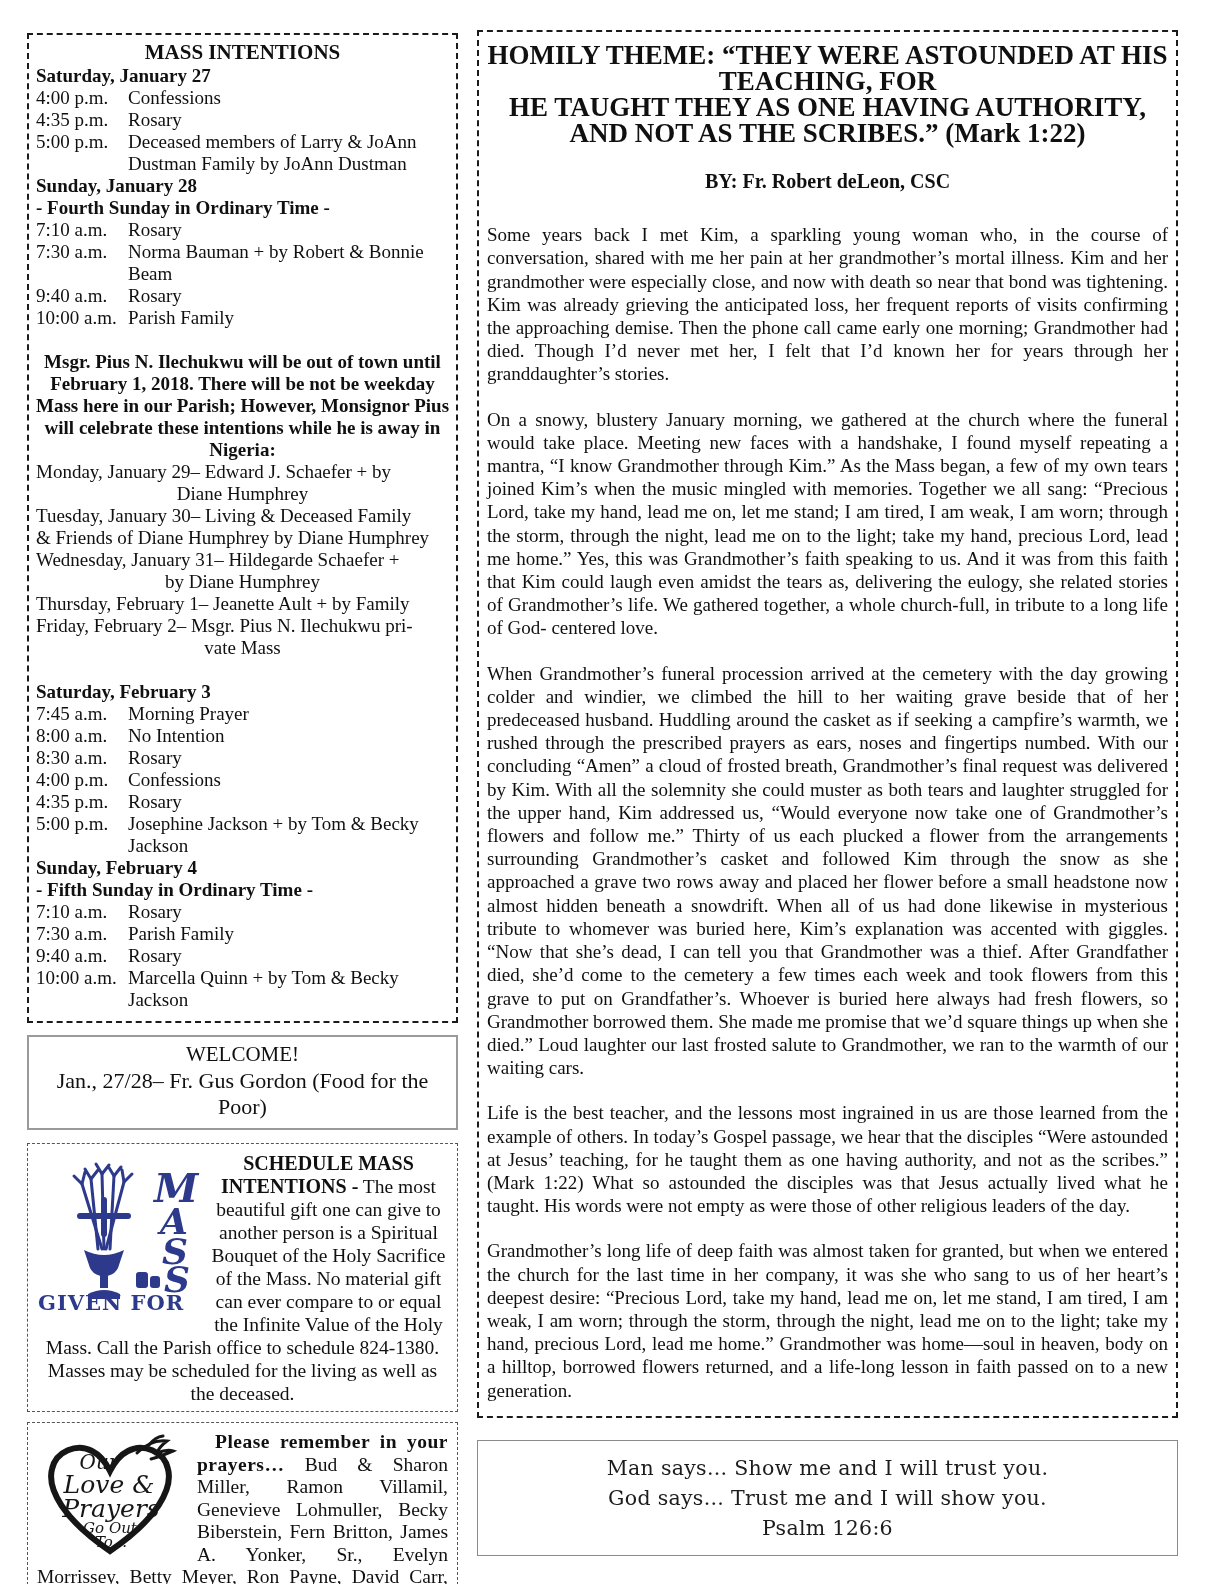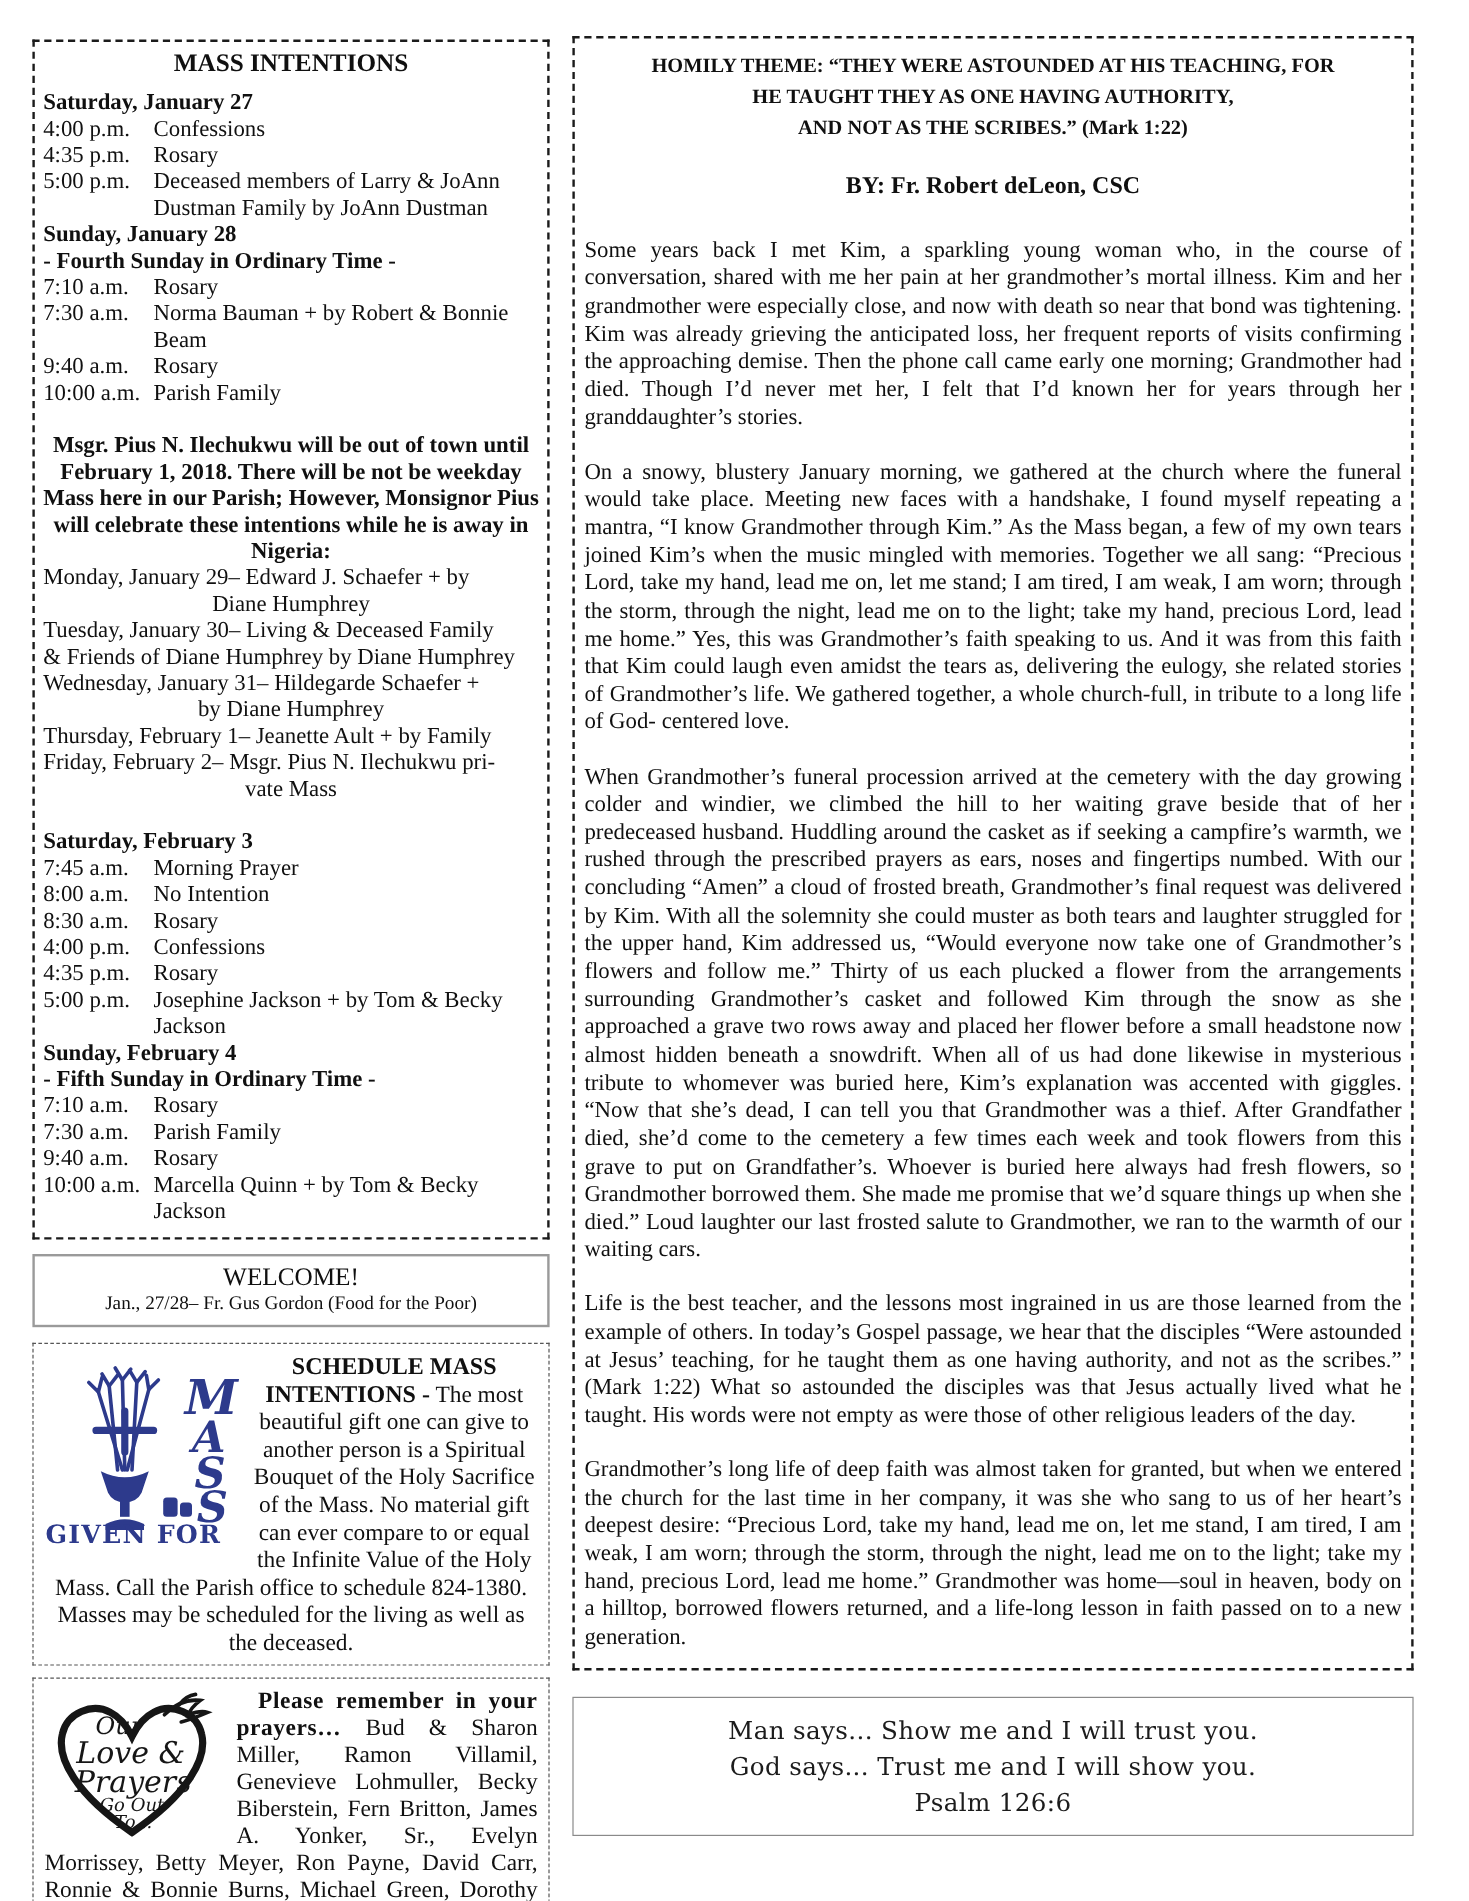--- a/index.html
+++ b/index.html
@@ -11,48 +11,48 @@
   section{box-sizing:border-box;background:#fff;}
 
   
   .b-dashdot{border:2px dashed #1b1b1b;}
   .b-fine{border:1px dashed #555;}
   .b-solid{border:2px solid #9a9a9a;}
   .b-thin{border:1px solid #8a8a8a;}
 
   
   .mi-box{padding:4px 7px 10px 7px;font-size:19px;line-height:22px;}
-  .mi-title{font-weight:bold;font-size:21px;text-align:center;margin:2px 0 12px 0;}
+  .mi-title{font-weight:bold;font-size:21px;text-align:center;margin:2px 0 2px 0;}
   .mi-line{min-height:22px;}
   .t-day{font-weight:bold;}
   .mi-time{display:inline-block;width:92px;white-space:nowrap;vertical-align:top;}
   .t-cont{padding-left:92px;}
   .t-blank{height:21px;}
   .t-notice{font-weight:bold;text-align:center;margin:0 -1px;}
   .t-center{text-align:center;}
 
   
   .welcome{margin-top:12px;padding:5px 6px 8px 6px;text-align:center;}
   .w-title{font-weight:normal;font-size:21px;}
-  .w-line{font-size:16px;margin-top:1px;text-align:center;}
+  .w-line{font-size:22px;margin-top:1px;text-align:center;}
 
   
   .schedule{margin-top:13px;padding:8px 8px 6px 8px;font-size:19.5px;line-height:23px;text-align:center;}
   .schedule .logo-wrap{float:left;width:168px;height:158px;margin:2px 4px 2px 0;}
   .sch-head{font-weight:bold;font-size:20px;}
 
   
   .prayers{margin-top:10px;padding:8px 9px 10px 9px;font-size:19.5px;line-height:22.5px;text-align:justify;}
   .prayers .logo-wrap{float:left;width:150px;height:128px;margin:0 10px 2px 0;}
   .pr-head{font-weight:bold;letter-spacing:.5px;margin-left:18px;}
 
   
   .homily{padding:10px 8px 14px 8px;font-size:19px;line-height:23.2px;}
   .h-title{font-weight:bold;font-size:21px;text-align:center;margin:2px 0 22px 0;line-height:25px;}
-  .h-theme{font-weight:bold;font-size:17px;text-align:center;line-height:26px;}
+  .h-theme{font-weight:bold;font-size:27px;text-align:center;line-height:26px;}
   .h-by{font-weight:bold;font-size:20px;text-align:center;margin:24px 0 30px 0;}
   .homily p{margin:0 0 22px 0;text-align:justify;}
   .homily p:last-child{margin-bottom:0;}
 
   
   .psalm{margin-top:22px;padding:12px 6px;text-align:center;
          font-family:"DejaVu Serif",serif;font-size:20.5px;line-height:30px;color:#1c1c1c;letter-spacing:.3px;}
 </style>
 </head>
 <body>

